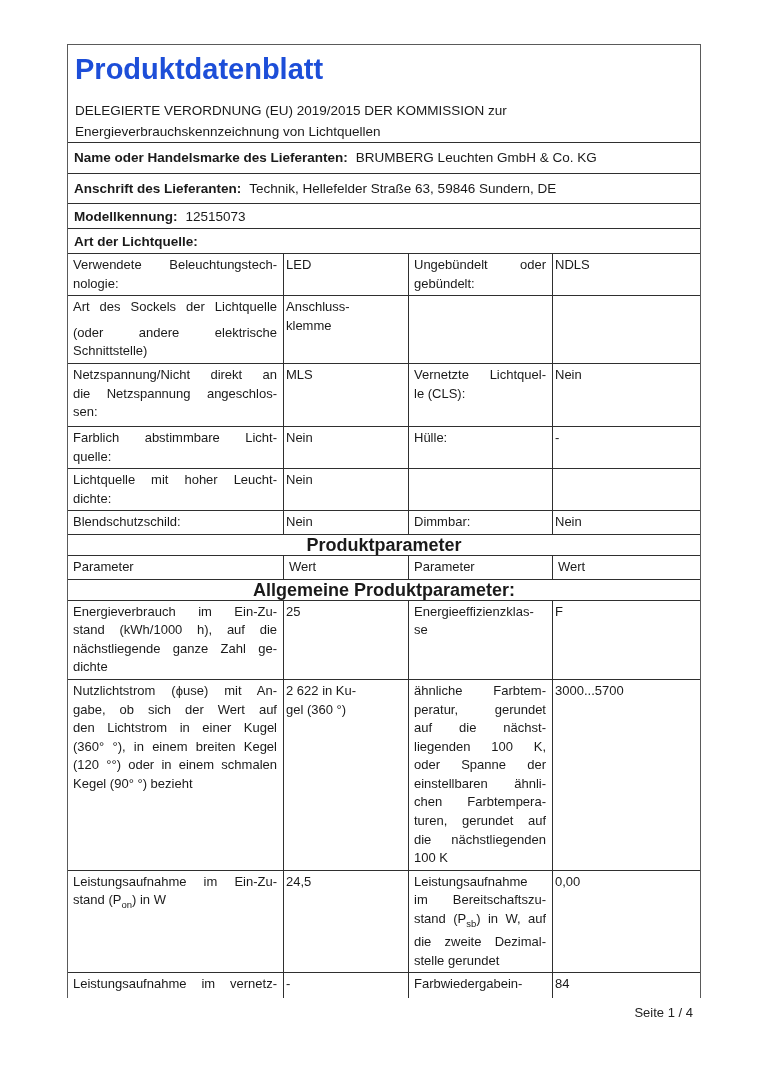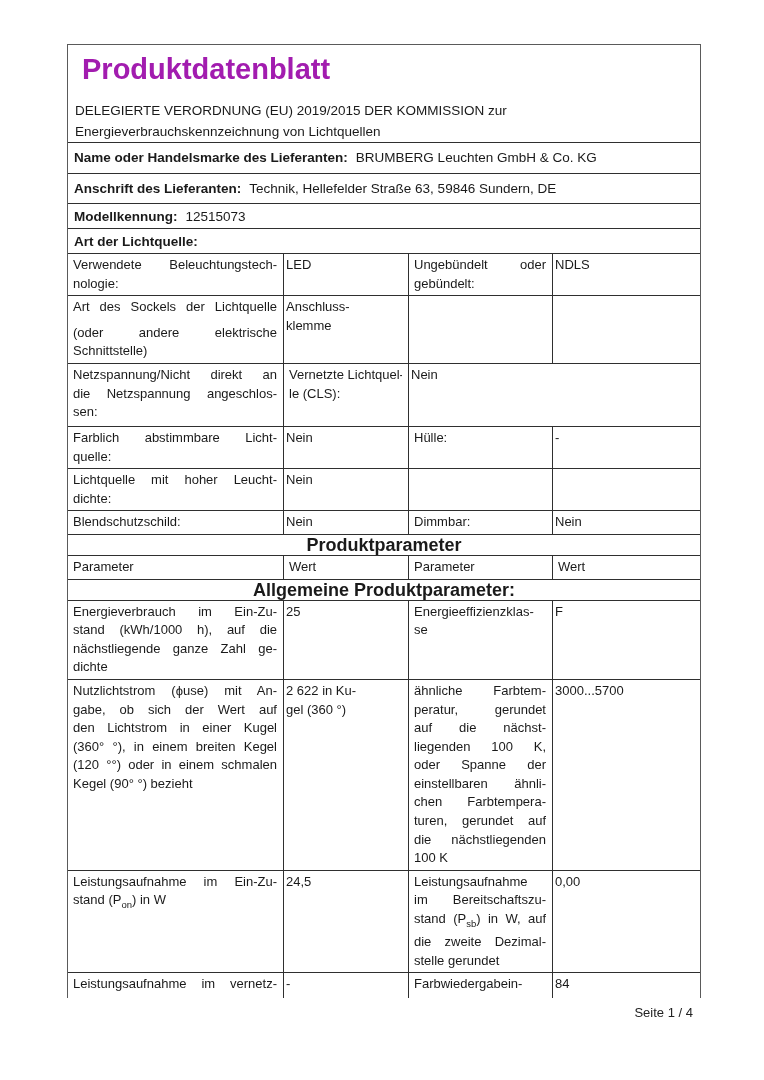--- a/index.html
+++ b/index.html
@@ -36,21 +36,21 @@
   
   .secline{font-weight:bold;text-align:center;font-size:18px;line-height:18.6px;padding-top:1px}
   .footer{position:absolute;top:1005px;right:71px;font-size:13px;color:#222}
 </style>
 </head>
 <body>
 
 <div class="page">
 
   <div class="sec title-block" style="min-height:91px">
-    <h1 class="doc-title" style="color: #a21caf; margin-left: 7px;">Produktdatenblatt</h1>
+    <h1 class="doc-title" style="color: #1d4ed8;">Produktdatenblatt</h1>
     <div class="subtitle">DELEGIERTE VERORDNUNG (EU) 2019/2015 DER KOMMISSION zur
 Energieverbrauchskennzeichnung von Lichtquellen</div>
   </div>
 
   <div class="sec info" style="min-height:31px;padding-top:5px">
     <span class="lbl">Name oder Handelsmarke des Lieferanten:</span><span class="val">BRUMBERG Leuchten GmbH &amp; Co. KG</span>
   </div>
 
   <div class="sec info" style="min-height:30px;padding-top:5px">
     <span class="lbl">Anschrift des Lieferanten:</span><span class="val">Technik, Hellefelder Straße 63, 59846 Sundern, DE</span>
@@ -90,20 +90,21 @@
           <div class="jl last gap"></div>
         </div>
       <div class="c cv"></div>
     </div>
     <div class="trow" style="min-height:63px">
       <div class="c">
           <div class="jl">Netzspannung/Nicht direkt an</div>
           <div class="jl">die Netzspannung angeschlos-</div>
           <div class="jl last">sen:</div>
         </div>
+      <div class="c cv">MLS</div>
       <div class="c">
           <div class="jl">Vernetzte Lichtquel-</div>
           <div class="jl last">le (CLS):</div>
         </div>
       <div class="c cv">Nein</div>
     </div>
     <div class="trow" style="min-height:42px">
       <div class="c">
           <div class="jl">Farblich abstimmbare Licht-</div>
           <div class="jl last">quelle:</div>

